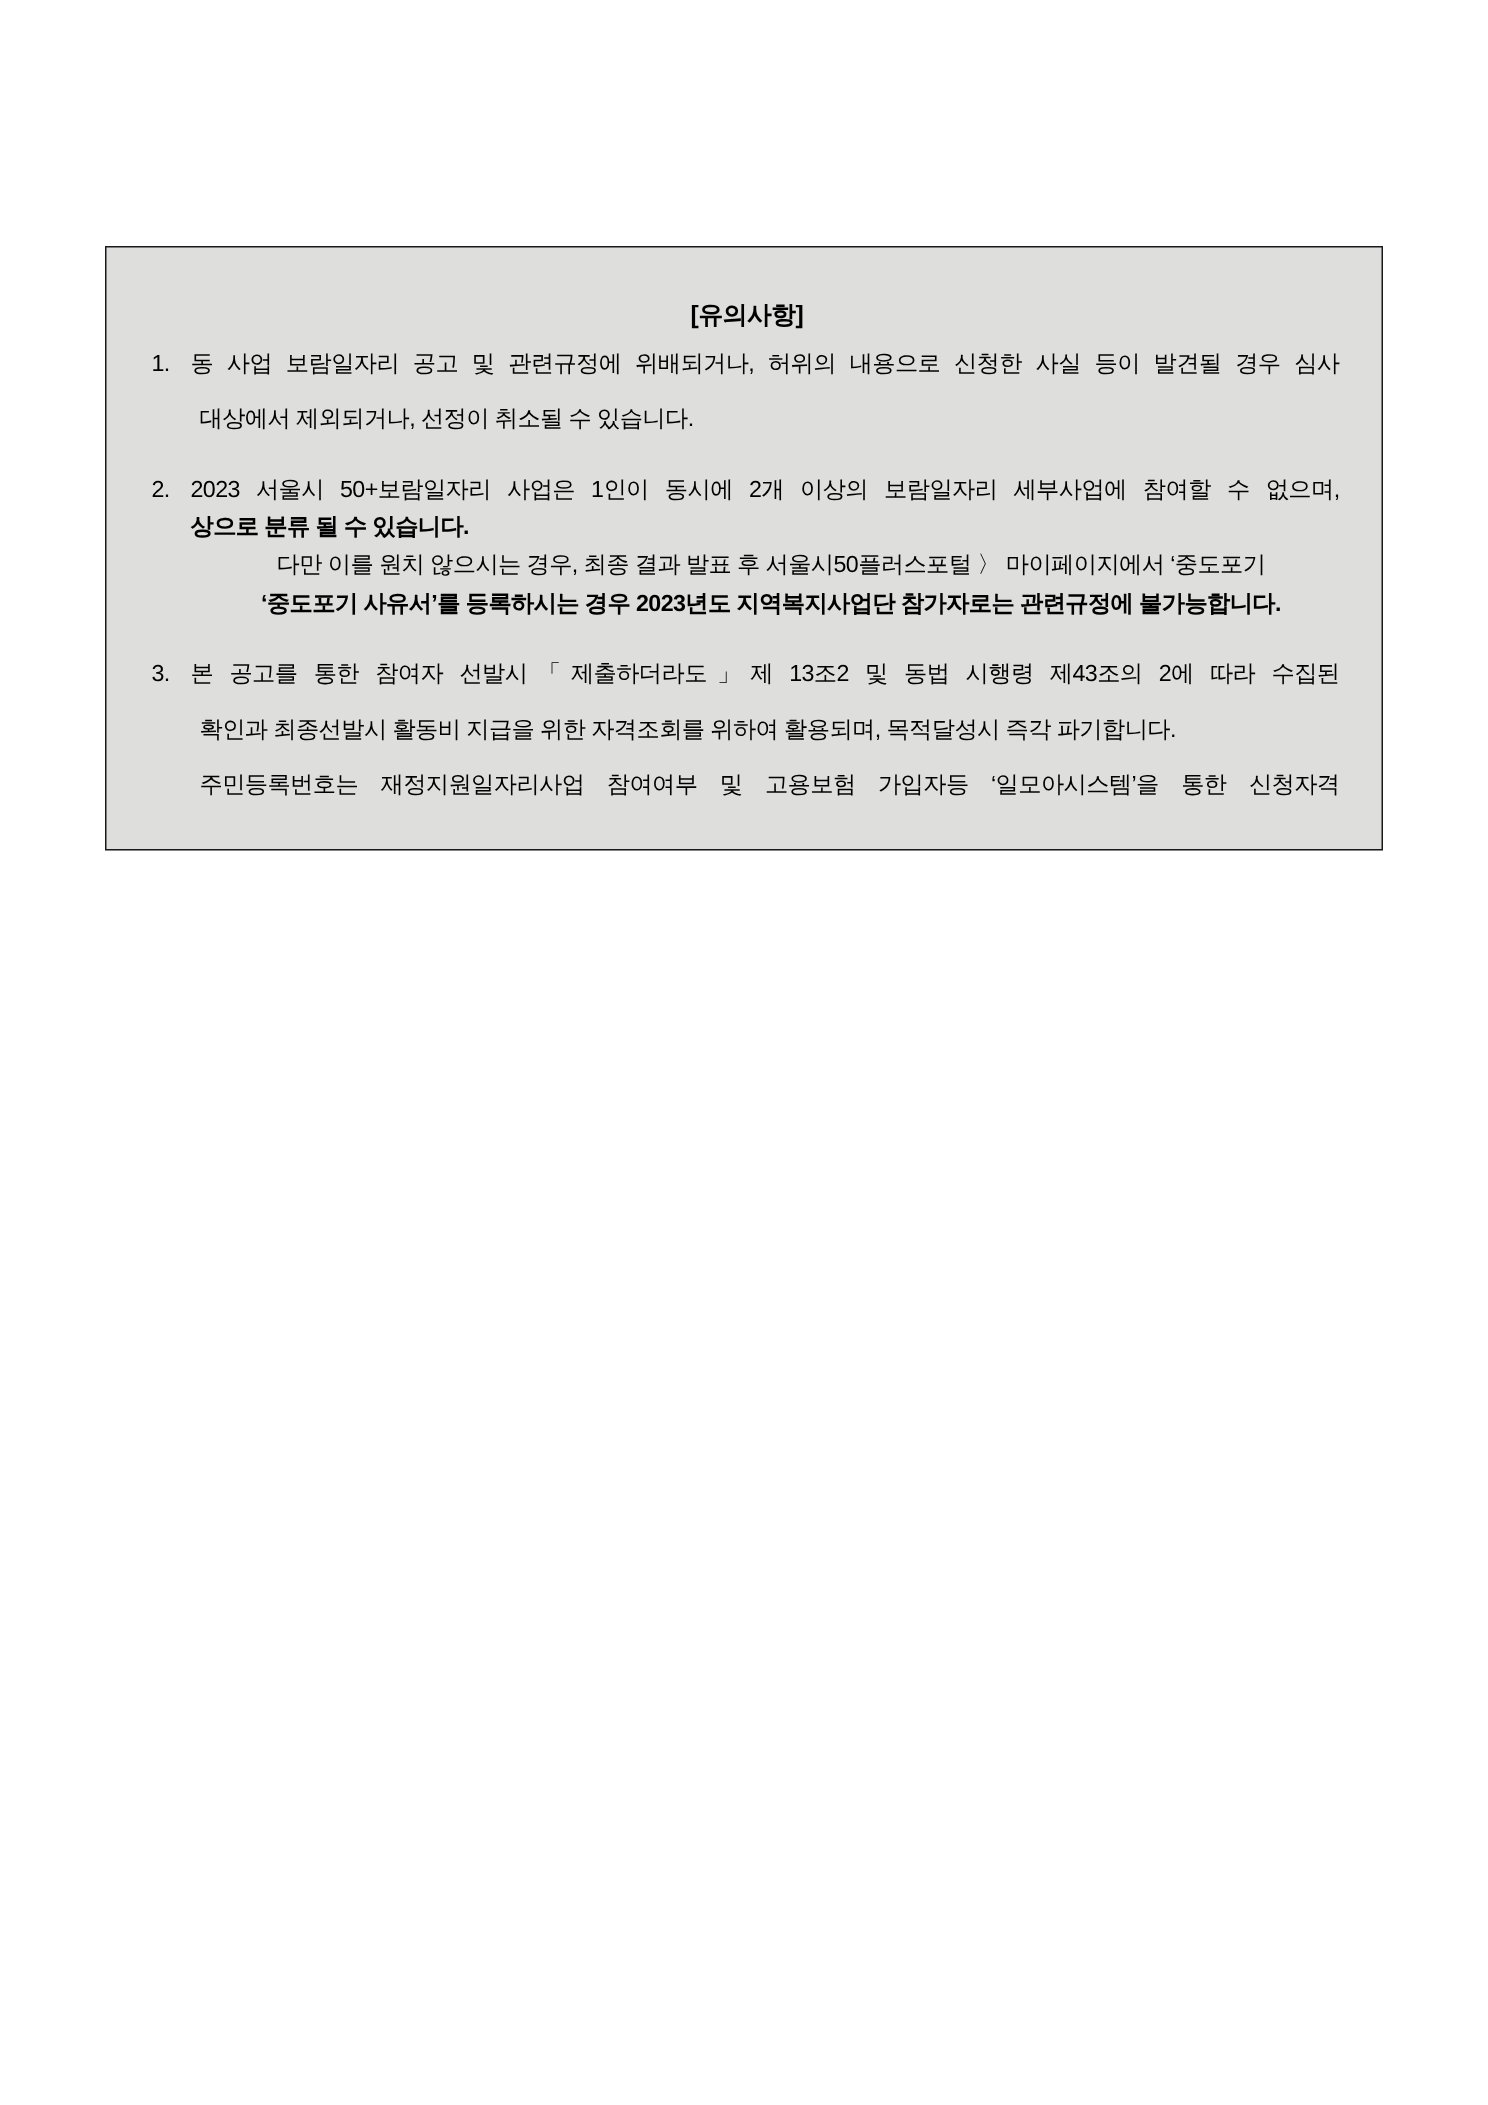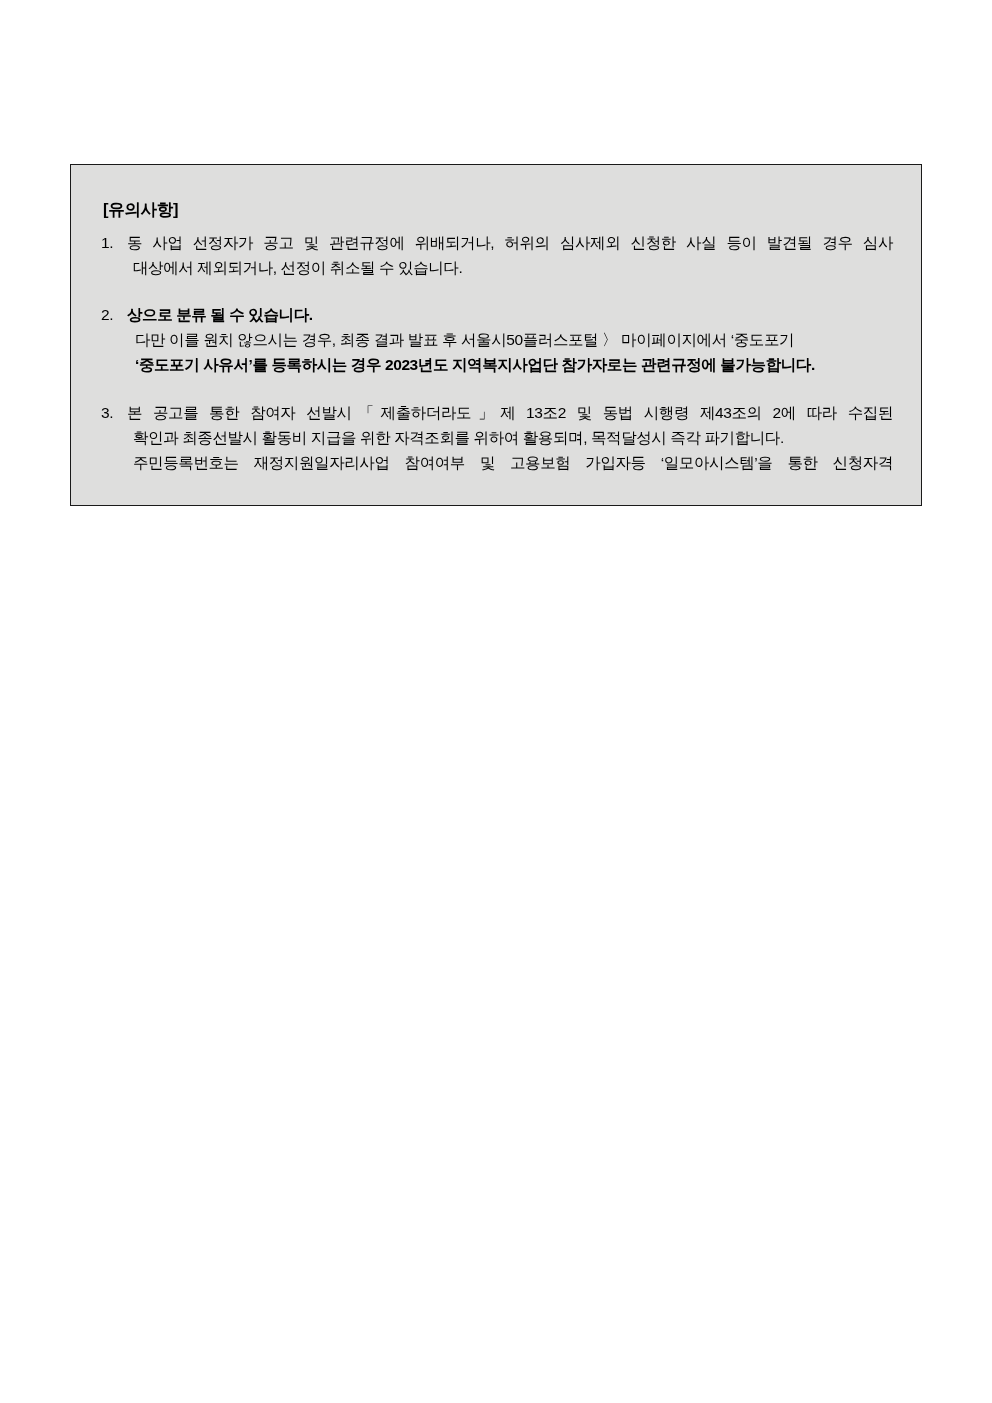--- a/index.html
+++ b/index.html
@@ -27,20 +27,21 @@
     box-sizing: border-box;
     background: #dededd;
     border: 1.5px solid #1a1a1a;
     padding: 34px 28px 30px 30px;
   }
   .notice-title {
     font-size: 16.5px;
     font-weight: bold;
     letter-spacing: -0.3px;
     margin: 0 0 9px 2px;
+    text-align: center;
   }
   .item {
     display: flex;
     align-items: flex-start;
     margin-bottom: 0;
   }
   .item + .item {
     margin-top: 22px;
   }
   .num {
@@ -63,47 +64,50 @@
   .just {
     text-align: justify;
     text-align-last: justify;
     white-space: normal;
   }
   .b {
     font-weight: bold;
   }
   .indent1 {
     padding-left: 6px;
+    margin-top: 12px;
   }
   .sub {
     display: block;
     padding-left: 8px;
     white-space: nowrap;
+    text-align: center;
   }
 </style>
 </head>
 <body>
 
 <div class="page">
 
   <div class="notice-box">
 
     <div class="notice-title">[유의사항]</div>
 
     <div class="item">
       <div class="num">1.</div>
       <div class="body">
-        <span class="line just">동 사업 선정자가 공고 및 관련규정에 위배되거나, 허위의 심사제외 신청한 사실 등이 발견될 경우 심사</span>
+        <span class="line just">동 사업 보람일자리 공고 및 관련규정에 위배되거나, 허위의 내용으로 신청한 사실 등이 발견될 경우 심사</span>
         <span class="line indent1">대상에서 제외되거나, 선정이 취소될 수 있습니다.</span>
       </div>
     </div>
 
     <div class="item">
       <div class="num">2.</div>
       <div class="body">
+        <span class="line just">2023 서울시 50+보람일자리 사업은 1인이 동시에 2개 이상의 보람일자리 세부사업에 참여할 수 없으며,</span>
         <span class="line b">상으로 분류 될 수 있습니다.</span>
         <span class="sub">다만 이를 원치 않으시는 경우, 최종 결과 발표 후 서울시50플러스포털 〉 마이페이지에서 ‘중도포기</span>
         <span class="sub b">‘중도포기 사유서’를 등록하시는 경우 2023년도 지역복지사업단 참가자로는 관련규정에 불가능합니다.</span>
       </div>
     </div>
 
     <div class="item">
       <div class="num">3.</div>
       <div class="body">
         <span class="line just">본 공고를 통한 참여자 선발시「제출하더라도」제 13조2 및 동법 시행령 제43조의 2에 따라 수집된</span>

